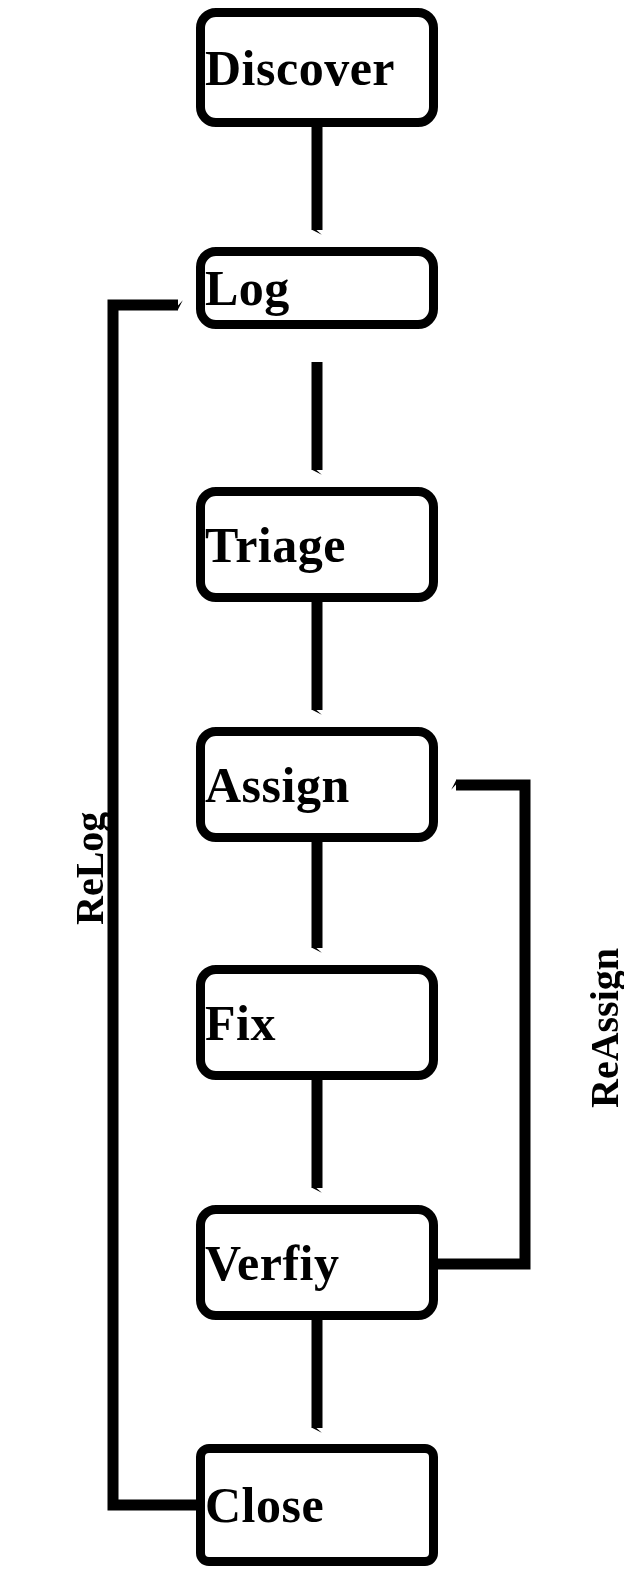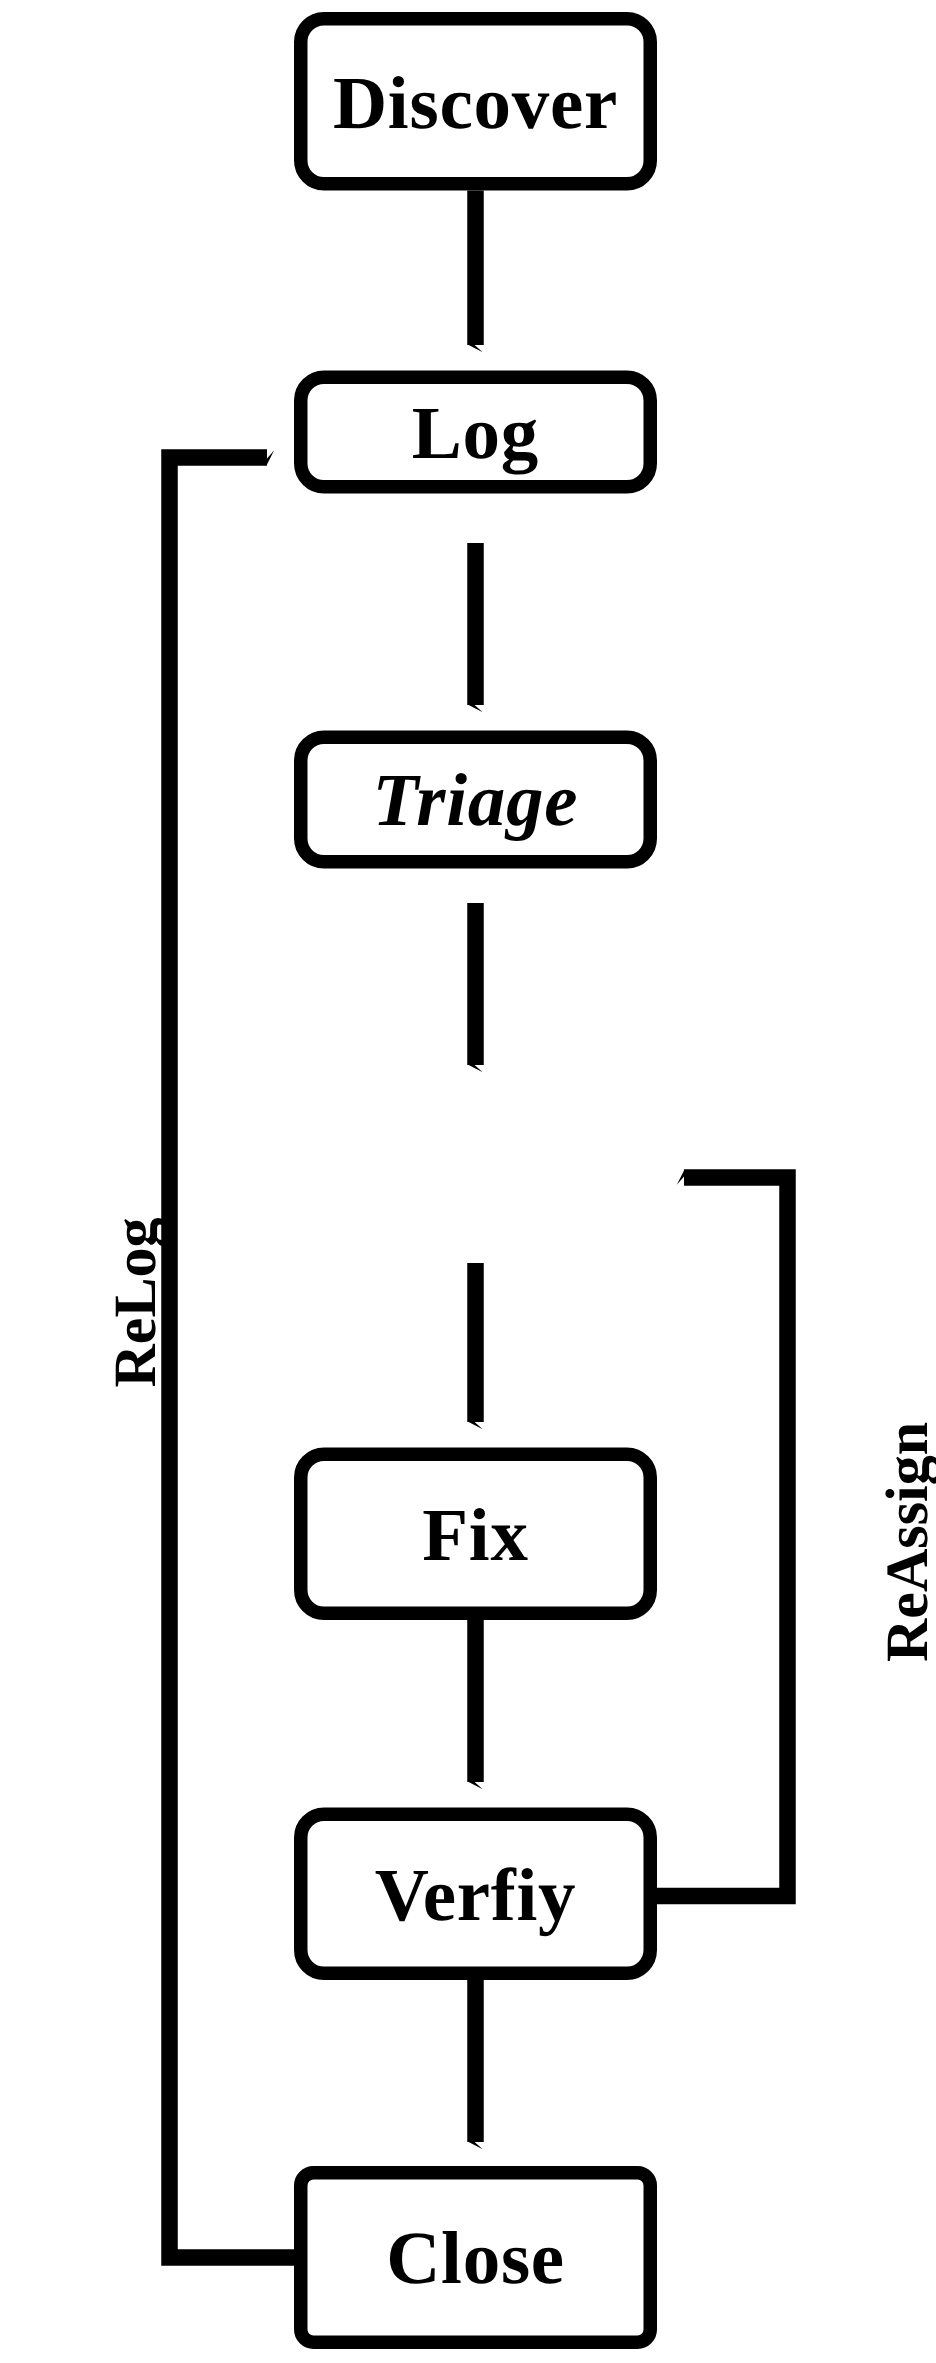--- a/index.html
+++ b/index.html
@@ -25,21 +25,20 @@
     display: block;
   }
   .node-box {
     position: absolute;
     box-sizing: border-box;
     background: #ffffff;
     border: 9px solid #000000;
     border-radius: 20px;
     display: flex;
     align-items: center;
-    justify-content: center;
     z-index: 3;
   }
   .node-label {
     font-family: "Liberation Serif", "DejaVu Serif", serif;
     font-weight: bold;
     font-size: 50px;
     line-height: 1;
     color: #000000;
     letter-spacing: 0.5px;
     white-space: nowrap;
@@ -98,24 +97,27 @@
   </svg>
 
   <div class="node-box" style="left:196px; top:8px; width:242px; height:119px;">
     <span class="node-label">Discover</span>
   </div>
 
   <div class="node-box" style="left:196px; top:247px; width:242px; height:82px;">
     <span class="node-label">Log</span>
   </div>
 
-  <div class="node-box" style="left:196px; top:487px; width:242px; height:92px;font-style:italic;">
+  <div class="node-box" style="left:196px; top:487px; width:242px; height:115px;">
     <span class="node-label">Triage</span>
   </div>
 
+  <div class="node-box" style="left:196px; top:727px; width:242px; height:115px;">
+    <span class="node-label">Assign</span>
+  </div>
 
   <div class="node-box" style="left:196px; top:1205px; width:242px; height:115px;">
     <span class="node-label">Verfiy</span>
   </div>
 
   <div class="node-box" style="left:196px; top:965px; width:242px; height:115px;">
     <span class="node-label">Fix</span>
   </div>
 
   <div class="node-box" style="left:196px; top:1444px; width:242px; height:122px;border-radius:13px;">

